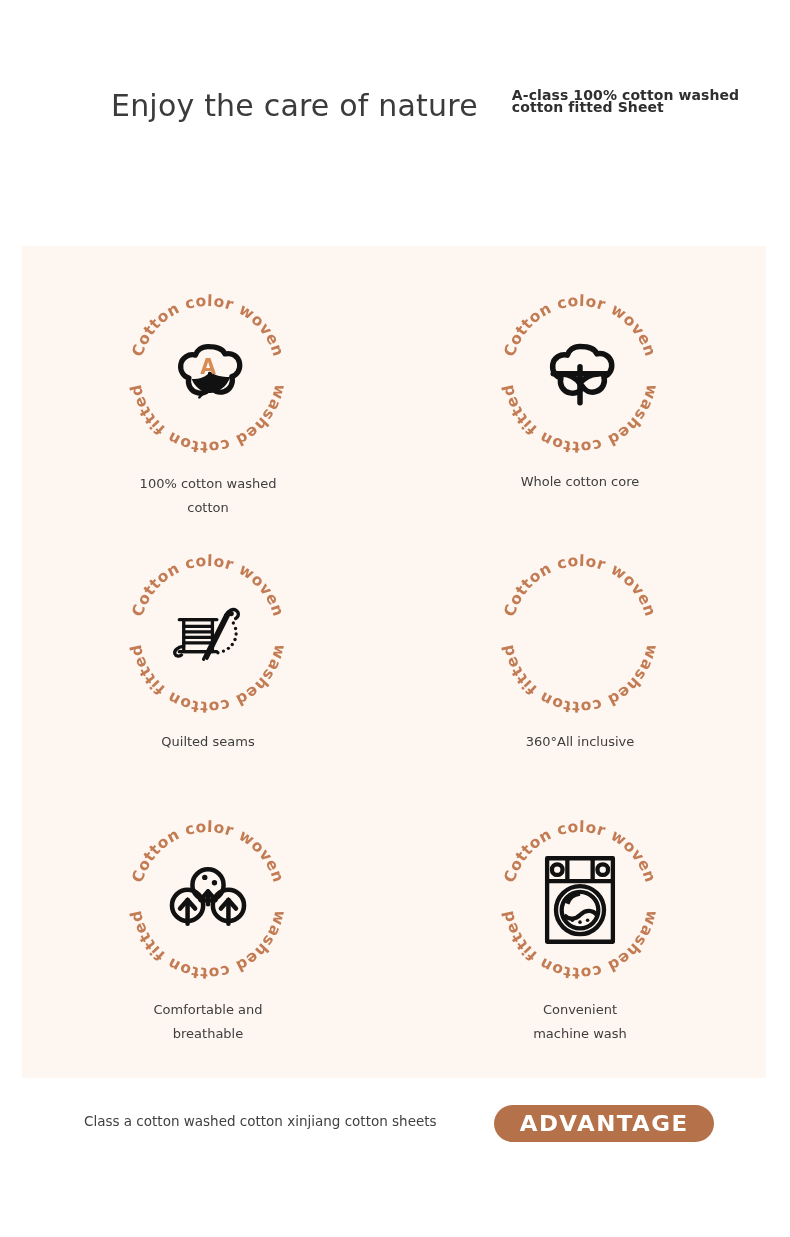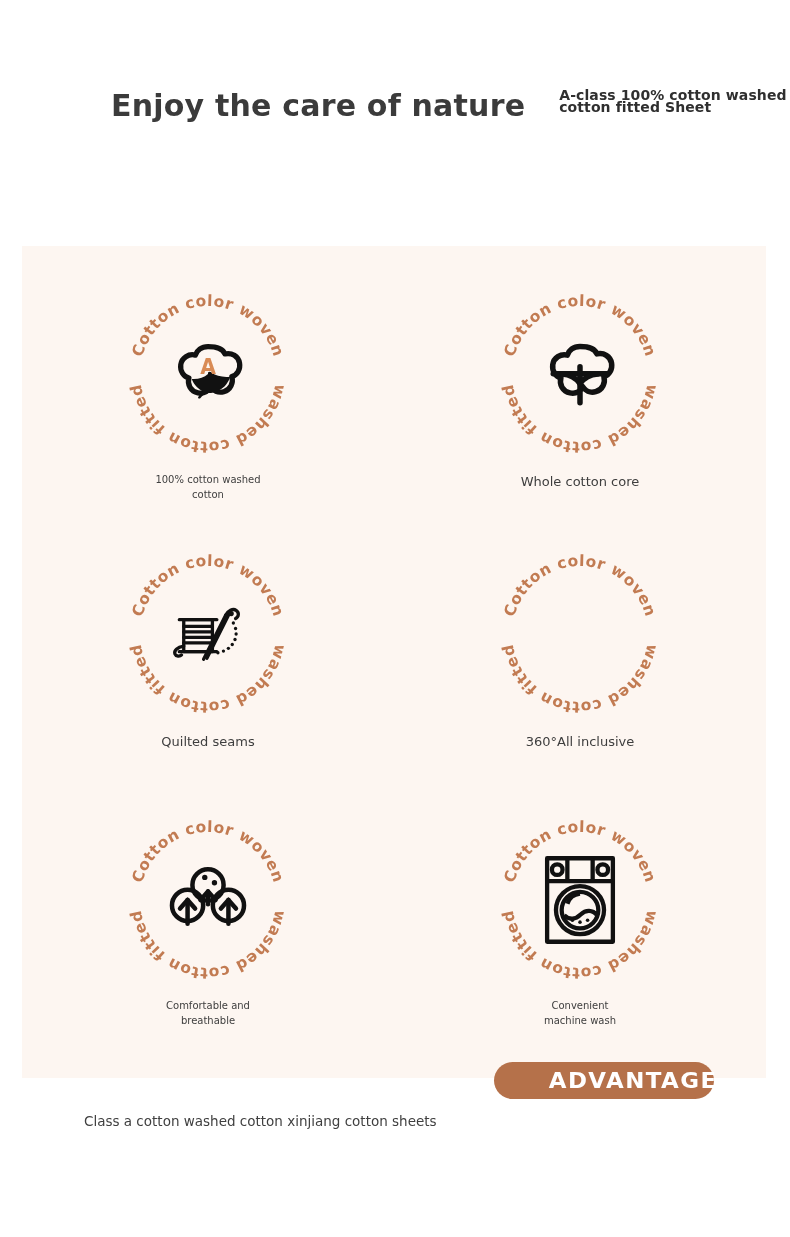--- a/index.html
+++ b/index.html
@@ -26,21 +26,21 @@
   #headline-row {
     position: absolute;
     left: 111px;
     top: 86px;
     display: flex;
     align-items: flex-start;
   }
   #headline {
     font-size: 30px;
     line-height: 40px;
-    font-weight: 700;
+    font-weight: 400;
     color: #3b3b3b;
     letter-spacing: 0.2px;
     white-space: nowrap;
   }
   #kicker {
     margin-left: 34px;
     margin-top: 3px;
     font-size: 14px;
     line-height: 12px;
     font-weight: 700;
@@ -116,22 +116,22 @@
     display: flex;
     align-items: center;
     justify-content: center;
   }
   .icon-holder svg { display: block; }
 
   .badge-label {
     margin-top: 12px;
     text-align: center;
     color: #3e3e3e;
-    font-size: 10px;
-    line-height: 15px;
+    font-size: 13px;
+    line-height: 24px;
     max-width: 210px;
     white-space: pre-line;
   }
   .badge-label.big {
     font-size: 13px;
     line-height: 20px;
   }
 
   
   #footer {
@@ -145,28 +145,28 @@
     position: absolute;
     left: 84px;
     top: 35px;
     font-size: 13.5px;
     color: #3f3f3f;
     white-space: nowrap;
   }
   #advantage-pill {
     position: absolute;
     left: 494px;
-    top: 1062px;
+    top: 1105px;
     width: 220px;
     height: 37px;
     background: #b5714a;
     border-radius: 19px;
     display: flex;
     align-items: center;
-    justify-content: flex-end;
+    justify-content: center;
   }
   #advantage-label {
     color: #ffffff;
     font-size: 22px;
     font-weight: 700;
     letter-spacing: 1.4px;
     font-family: "DejaVu Sans", "Liberation Sans", sans-serif;
     transform: scaleX(1.04);
   }
 </style>

